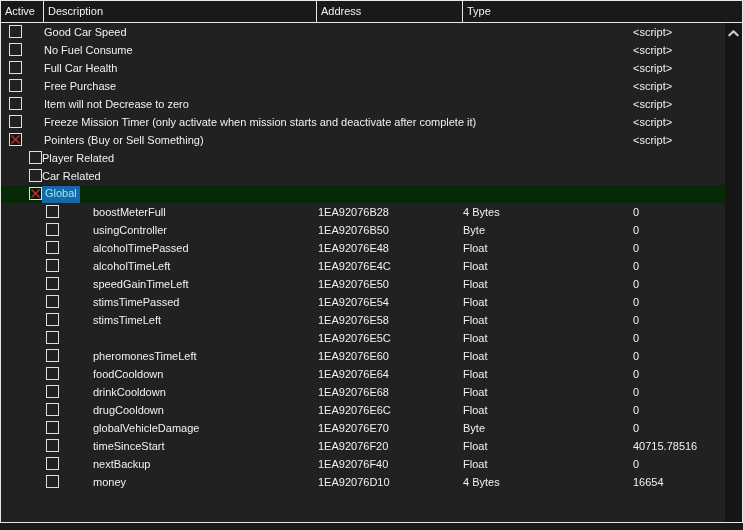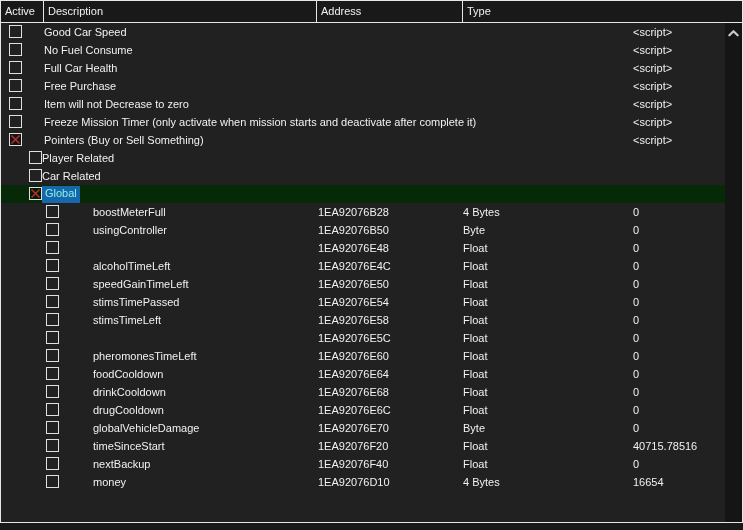--- a/index.html
+++ b/index.html
@@ -189,20 +189,21 @@
       </div>
       <div class="row">
         <span class="cbx lvl2"></span>
         <span class="desc lvl2">usingController</span>
         <span class="col-address">1EA92076B50</span>
         <span class="col-type">Byte</span>
         <span class="col-value">0</span>
       </div>
       <div class="row">
         <span class="cbx lvl2"></span>
+        <span class="desc lvl2">alcoholTimePassed</span>
         <span class="col-address">1EA92076E48</span>
         <span class="col-type">Float</span>
         <span class="col-value">0</span>
       </div>
       <div class="row">
         <span class="cbx lvl2"></span>
         <span class="desc lvl2">alcoholTimeLeft</span>
         <span class="col-address">1EA92076E4C</span>
         <span class="col-type">Float</span>
         <span class="col-value">0</span>

